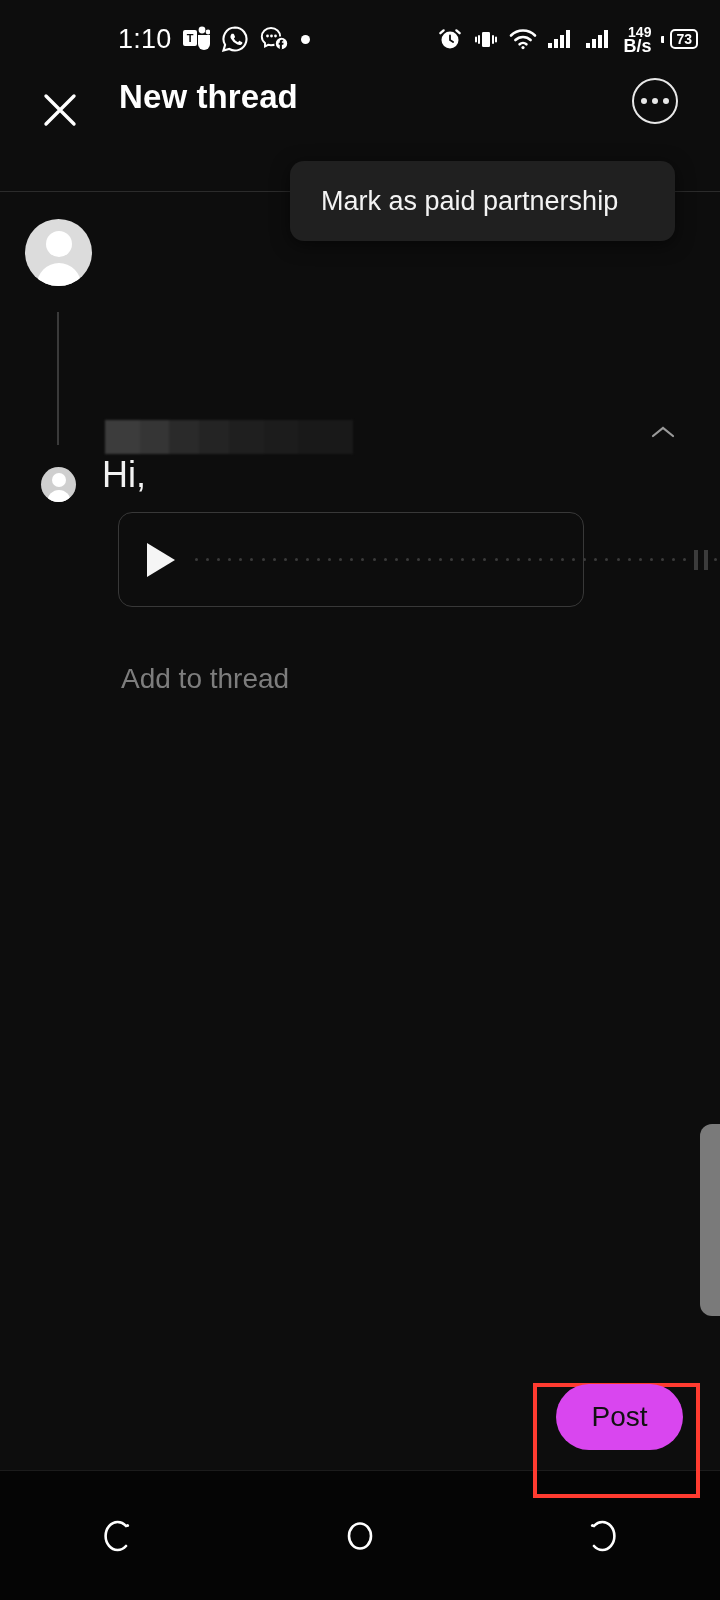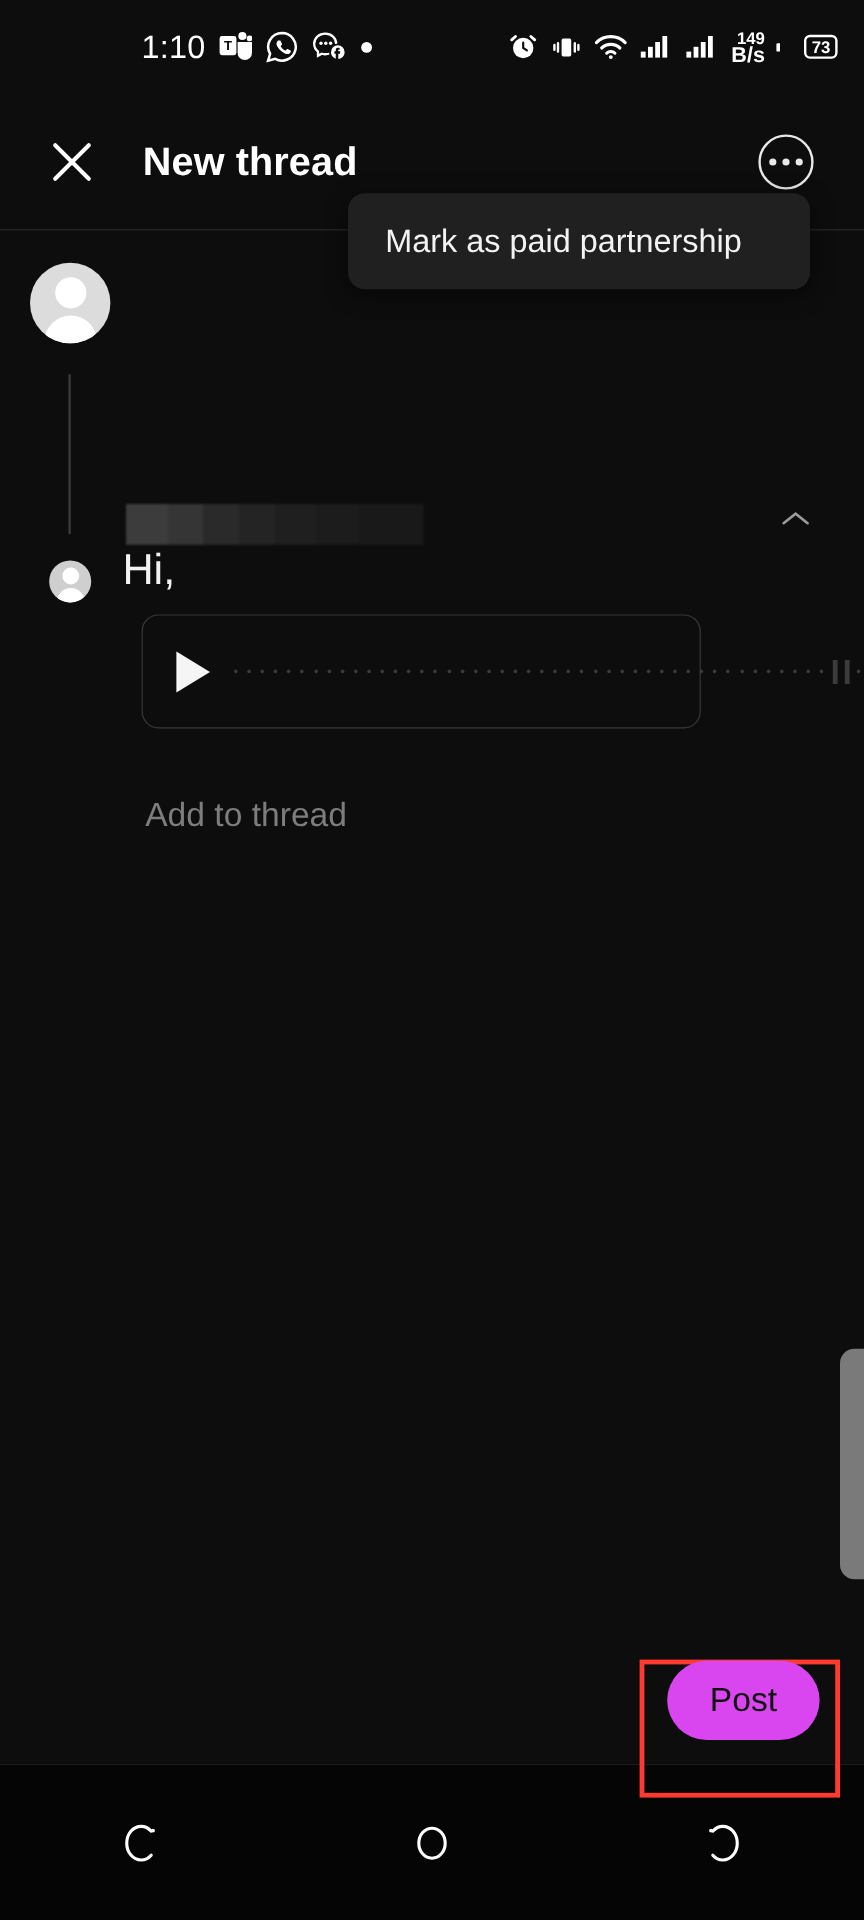--- a/index.html
+++ b/index.html
@@ -32,34 +32,34 @@
     margin-left:auto; margin-right:22px;
   }
   .clock { font-size:27px; font-weight:500; letter-spacing:.2px;text-align:right; }
   .sicon { display:block; }
   .netspeed {
     font-size:14px; line-height:14px; font-weight:700;
     text-align:right;
   }
   .netspeed .unit { font-size:18px; font-weight:700; display:block; }
   .battery {
-    display:flex; align-items:center; gap:20px;
+    display:flex; align-items:center; gap:6px;
   }
   .battery .nub { width:3px; height:7px; background:#fff; border-radius:1px 0 0 1px; }
   .battery .shell {
     border:2px solid #fff; border-radius:5px;
     padding:1px 4px; font-size:14px; font-weight:700; line-height:14px;
   }
   .dot-ind { width:9px; height:9px; border-radius:50%; background:#fff; }
 
   
   #appbar {
     position:absolute; top:78px; left:0;
     width:720px; height:113px;
-    display:flex; align-items:center;
+    display:flex; align-items:flex-start;
     background:#0d0d0d;
   }
   #close-btn {
     width:64px; height:64px; margin-left:28px;
     display:flex; align-items:center; justify-content:center;
   }
   #page-title {
     color:#fff; font-size:33px; font-weight:700;
     margin-left:27px; letter-spacing:.1px;
   }

